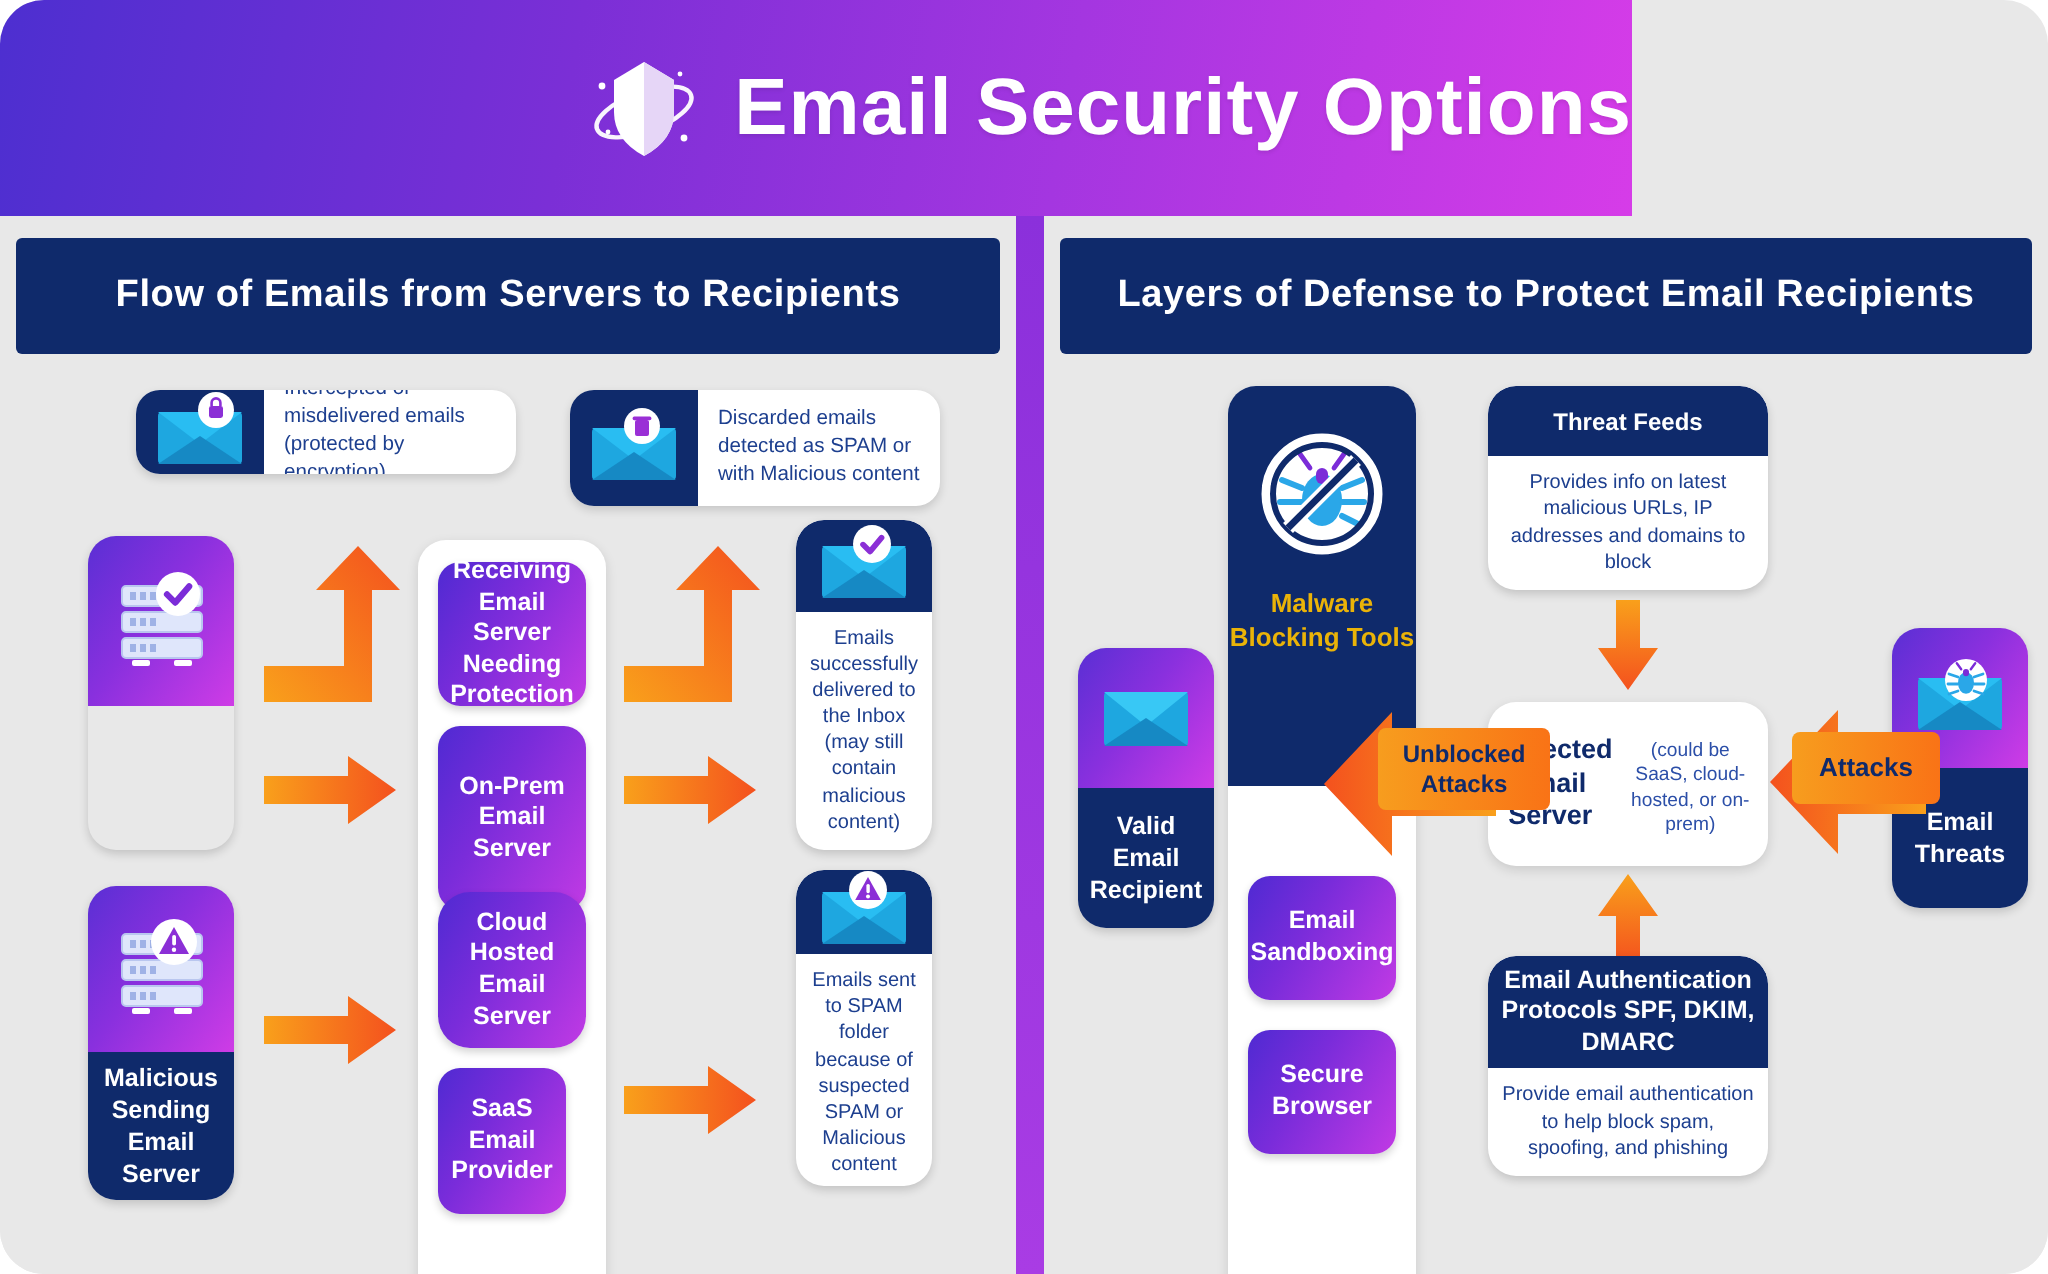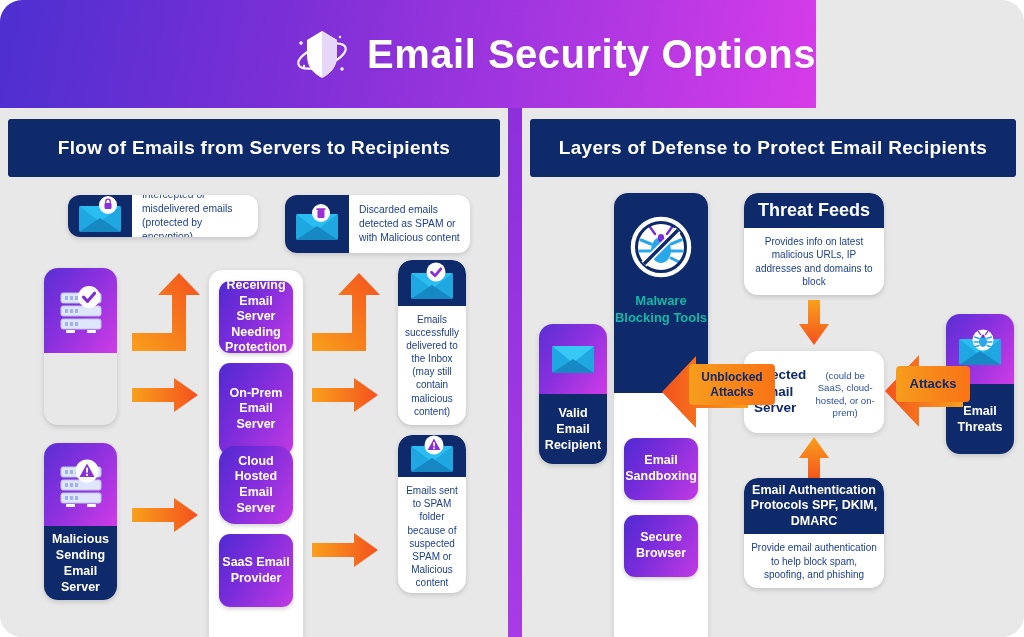--- a/index.html
+++ b/index.html
@@ -203,21 +203,21 @@
     <div class="whitebox" style="position:absolute;left:209px;top:162px;width:94px;height:424px;">
       <div class="purplecard" style="position:absolute;left:10px;top:11px;width:74px;height:72px;">
         <span>Receiving Email Server Needing Protection</span>
       </div>
       <div class="purplecard" style="position:absolute;left:10px;top:93px;width:74px;height:92px;">
         <span>On-Prem Email Server</span>
       </div>
       <div class="purplecard" style="position:absolute;left:10px;top:176px;width:74px;height:78px;border-radius:16px;">
         <span>Cloud Hosted Email Server</span>
       </div>
-      <div class="purplecard" style="position:absolute;left:10px;top:264px;width:74px;height:73px;">
+      <div class="purplecard" style="position:absolute;left:10px;top:264px;width:64px;height:73px;">
         <span>SaaS Email Provider</span>
       </div>
     </div>
 
     <svg class="arrow-svg" style="left:312px;top:165px;" width="70" height="85">
       <path d="M0 60 H40 V22 H26 L47 0 L68 22 H54 V78 H0 Z" fill="url(#og1)"></path>
     </svg>
     <svg class="arrow-svg" style="left:312px;top:270px;" width="68" height="34">
       <path d="M0 10 H42 V0 L66 17 L42 34 V24 H0 Z" fill="url(#og2)"></path>
     </svg>
@@ -272,21 +272,21 @@
               <path d="M30 23 L25 16 M42 23 L47 16" stroke="#7b2cd8" stroke-width="2.4" fill="none" stroke-linecap="round"></path>
               <path d="M26 33 L16 29 M26 40 L15 40 M26 47 L16 52" stroke="#2aa7e8" stroke-width="3" fill="none" stroke-linecap="round"></path>
               <path d="M46 33 L56 29 M46 40 L57 40 M46 47 L56 52" stroke="#2aa7e8" stroke-width="3" fill="none" stroke-linecap="round"></path>
             </g>
             <circle cx="36" cy="36" r="28" fill="none" stroke="#fff" stroke-width="4.5"></circle>
             <circle cx="36" cy="36" r="24.5" fill="none" stroke="#0f2a6b" stroke-width="3"></circle>
             <line x1="19" y1="53" x2="53" y2="19" stroke="#fff" stroke-width="7"></line>
             <line x1="19" y1="53" x2="53" y2="19" stroke="#0f2a6b" stroke-width="3.4"></line>
           </svg>
         </div>
-        <div style="color:#14b8a6;font-weight:700;font-size:13px;text-align:center;line-height:1.28;margin-top:6px;">Malware Blocking Tools</div>
+        <div style="color:#eab308;font-weight:700;font-size:13px;text-align:center;line-height:1.28;margin-top:6px;">Malware Blocking Tools</div>
       </div>
 
       <div class="purplecard" style="position:absolute;left:10px;top:245px;width:74px;height:62px;">
         <span>Email Sandboxing</span>
       </div>
       <div class="purplecard" style="position:absolute;left:10px;top:322px;width:74px;height:62px;">
         <span>Secure Browser</span>
       </div>
     </div>
 
@@ -312,21 +312,21 @@
           <rect x="28.5" y="6.5" width="3" height="3.6" rx="1.5" fill="#7b2cd8"></rect>
           <path d="M27.6 6.6 L25.4 3.6 M32.4 6.6 L34.6 3.6" stroke="#7b2cd8" stroke-width="1.2" fill="none" stroke-linecap="round"></path>
           <path d="M26 10.5 L21.5 9 M26 14 L21 14 M26 17.5 L21.5 19" stroke="#2aa7e8" stroke-width="1.4" stroke-linecap="round"></path>
           <path d="M34 10.5 L38.5 9 M34 14 L39 14 M34 17.5 L38.5 19" stroke="#2aa7e8" stroke-width="1.4" stroke-linecap="round"></path>
         </svg>
       </div>
       <div class="tile-lab">Email Threats</div>
     </div>
 
     <div class="navytile" style="position:absolute;left:222px;top:85px;width:140px;height:102px;">
-      <div class="navytile-top" style="height:48px;font-size:18px;border-radius:14px 14px 0 0;">
+      <div class="navytile-top" style="height:48px;font-size:12px;border-radius:14px 14px 0 0;">
         <span>Threat Feeds</span>
       </div>
       <div class="navytile-body">Provides info on latest malicious URLs, IP addresses and domains to block</div>
     </div>
 
     <div class="whitebox" style="position:absolute;left:222px;top:243px;width:140px;height:82px;
                 display:flex;flex-direction:row;align-items:center;justify-content:center;">
       <div style="color:#0f2a6b;font-weight:700;font-size:13.5px;line-height:1.22;text-align:center;">
         <span>Protected</span><br>
         <span>Email Server</span>

